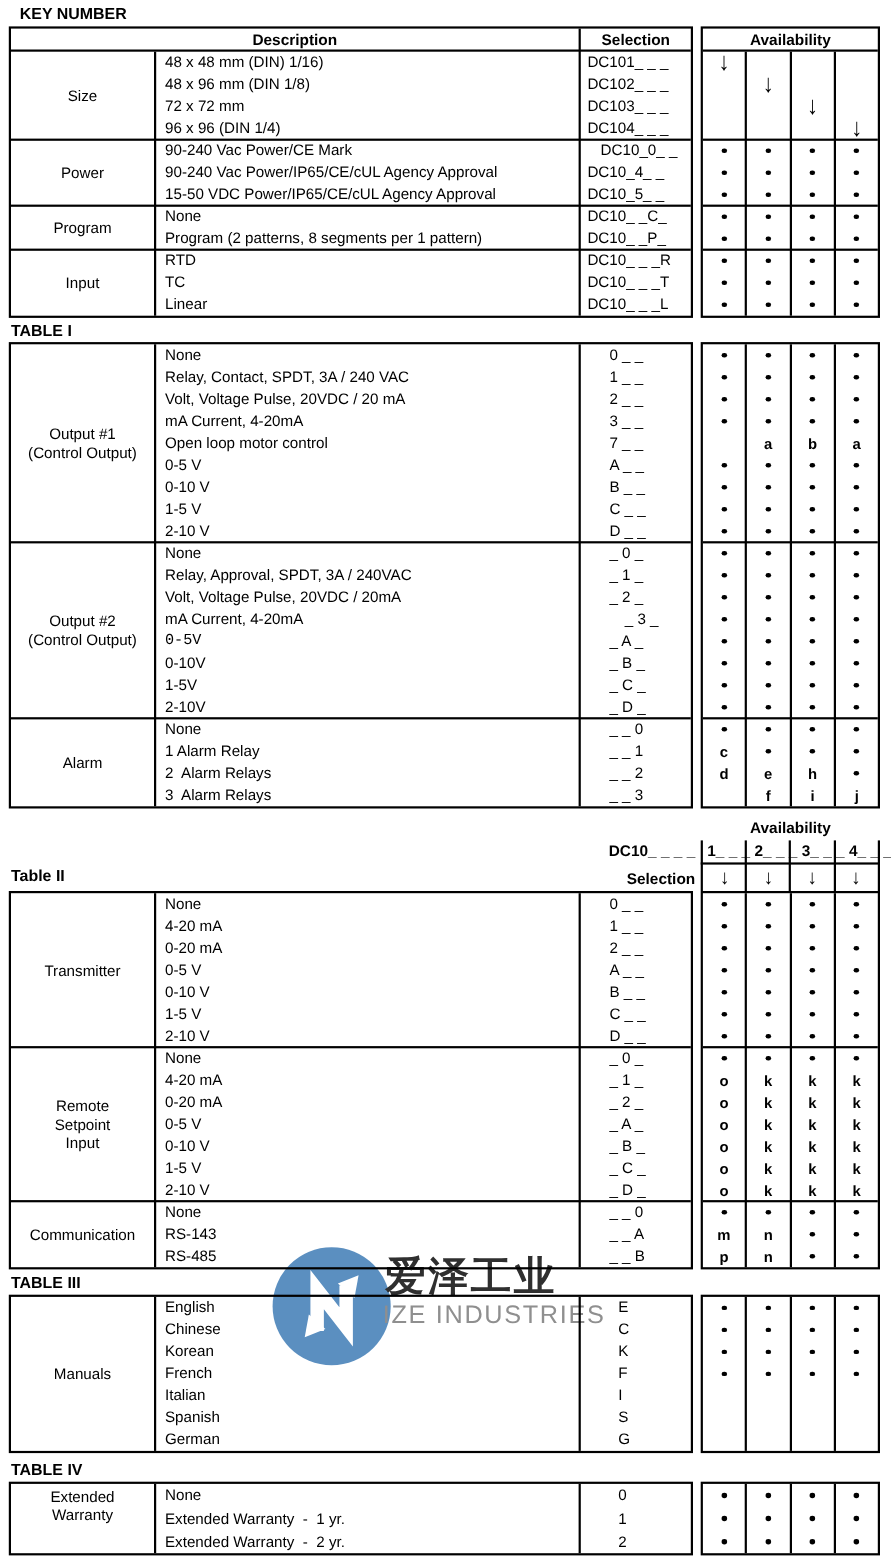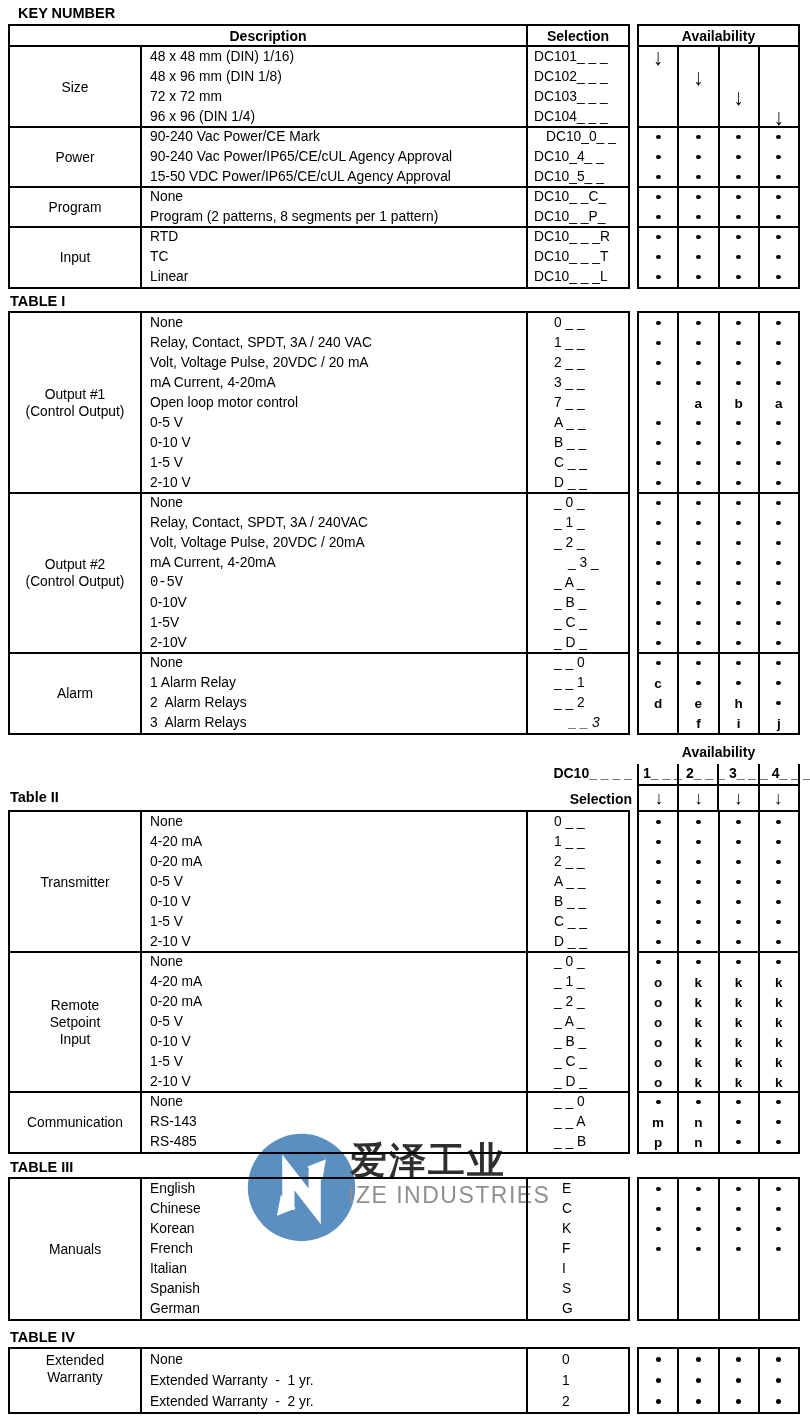--- a/index.html
+++ b/index.html
@@ -252,21 +252,21 @@
       <div class="abs rowtext" style="left: 518px; top: 140px; width: 100px; height: 20px; line-height: 20px; padding-left: 26px;">C _ _</div>
       <div class="abs rowtext" style="left: 132px; top: 160px; width: 384px; height: 20px; line-height: 20px;">2-10 V</div>
       <div class="abs rowtext" style="left: 518px; top: 160px; width: 100px; height: 20px; line-height: 20px; padding-left: 26px;">D _ _</div>
       <div class="abs hline" style="left: 0px; top: 179px; width: 618px; height: 2px;"></div>
       <div class="abs seclabel" style="left: 0px; top: 180px; width: 130px; height: 160px;">
         <div>Output #2</div>
         <div>(Control Output)</div>
       </div>
       <div class="abs rowtext" style="left: 132px; top: 180px; width: 384px; height: 20px; line-height: 20px;">None</div>
       <div class="abs rowtext" style="left: 518px; top: 180px; width: 100px; height: 20px; line-height: 20px; padding-left: 26px;">_ 0 _</div>
-      <div class="abs rowtext" style="left: 132px; top: 200px; width: 384px; height: 20px; line-height: 20px;">Relay, Contact, SPDT, 3A / 240VAC</div>
+      <div class="abs rowtext" style="left: 132px; top: 200px; width: 384px; height: 20px; line-height: 20px;">Relay, Approval, SPDT, 3A / 240VAC</div>
       <div class="abs rowtext" style="left: 518px; top: 200px; width: 100px; height: 20px; line-height: 20px; padding-left: 26px;">_ 1 _</div>
       <div class="abs rowtext" style="left: 132px; top: 220px; width: 384px; height: 20px; line-height: 20px;">Volt, Voltage Pulse, 20VDC / 20mA</div>
       <div class="abs rowtext" style="left: 518px; top: 220px; width: 100px; height: 20px; line-height: 20px; padding-left: 26px;">_ 2 _</div>
       <div class="abs rowtext" style="left: 132px; top: 240px; width: 384px; height: 20px; line-height: 20px;">mA Current, 4-20mA</div>
       <div class="abs rowtext" style="left: 518px; top: 240px; width: 100px; height: 20px; line-height: 20px; padding-left: 40px;">_ 3 _</div>
       <div class="abs rowtext" style="left: 132px; top: 260px; width: 436px; height: 20px; line-height: 20px; font-family: Liberation Mono, monospace;">0-5V</div>
       <div class="abs rowtext" style="left: 518px; top: 260px; width: 100px; height: 20px; line-height: 20px; padding-left: 26px;">_ A _</div>
       <div class="abs rowtext" style="left: 132px; top: 280px; width: 384px; height: 20px; line-height: 20px;">0-10V</div>
       <div class="abs rowtext" style="left: 518px; top: 280px; width: 100px; height: 20px; line-height: 20px; padding-left: 26px;">_ B _</div>
       <div class="abs rowtext" style="left: 132px; top: 300px; width: 384px; height: 20px; line-height: 20px;">1-5V</div>
@@ -277,21 +277,21 @@
       <div class="abs seclabel" style="left: 0px; top: 340px; width: 130px; height: 80px;">
         <div>Alarm</div>
       </div>
       <div class="abs rowtext" style="left: 132px; top: 340px; width: 384px; height: 20px; line-height: 20px;">None</div>
       <div class="abs rowtext" style="left: 518px; top: 340px; width: 100px; height: 20px; line-height: 20px; padding-left: 26px;">_ _ 0</div>
       <div class="abs rowtext" style="left: 132px; top: 360px; width: 384px; height: 20px; line-height: 20px;">1 Alarm Relay</div>
       <div class="abs rowtext" style="left: 518px; top: 360px; width: 100px; height: 20px; line-height: 20px; padding-left: 26px;">_ _ 1</div>
       <div class="abs rowtext" style="left: 132px; top: 380px; width: 384px; height: 20px; line-height: 20px;">2  Alarm Relays</div>
       <div class="abs rowtext" style="left: 518px; top: 380px; width: 100px; height: 20px; line-height: 20px; padding-left: 26px;">_ _ 2</div>
       <div class="abs rowtext" style="left: 132px; top: 400px; width: 384px; height: 20px; line-height: 20px;">3  Alarm Relays</div>
-      <div class="abs rowtext" style="left: 518px; top: 400px; width: 116px; height: 20px; line-height: 20px; padding-left: 41px; font-style: italic;">_ _ 3</div>
+      <div class="abs rowtext" style="left: 518px; top: 400px; width: 116px; height: 20px; line-height: 20px; padding-left: 26px;">_ _ 3</div>
     </div>
     <div class="abs tframe" style="left: 637px; top: 311px; width: 163px; height: 424px;">
       <div class="abs vline" style="left: 38.25px; top: 0px; width: 2px; height: 420px;"></div>
       <div class="abs vline" style="left: 78.5px; top: 0px; width: 2px; height: 420px;"></div>
       <div class="abs vline" style="left: 118.75px; top: 0px; width: 2px; height: 420px;"></div>
       <div class="abs acell" style="left: 0px; top: 0px; width: 38.25px; height: 20px;">
         <div class="dot"></div>
       </div>
       <div class="abs acell" style="left: 40.25px; top: 0px; width: 38.25px; height: 20px;">
         <div class="dot"></div>

